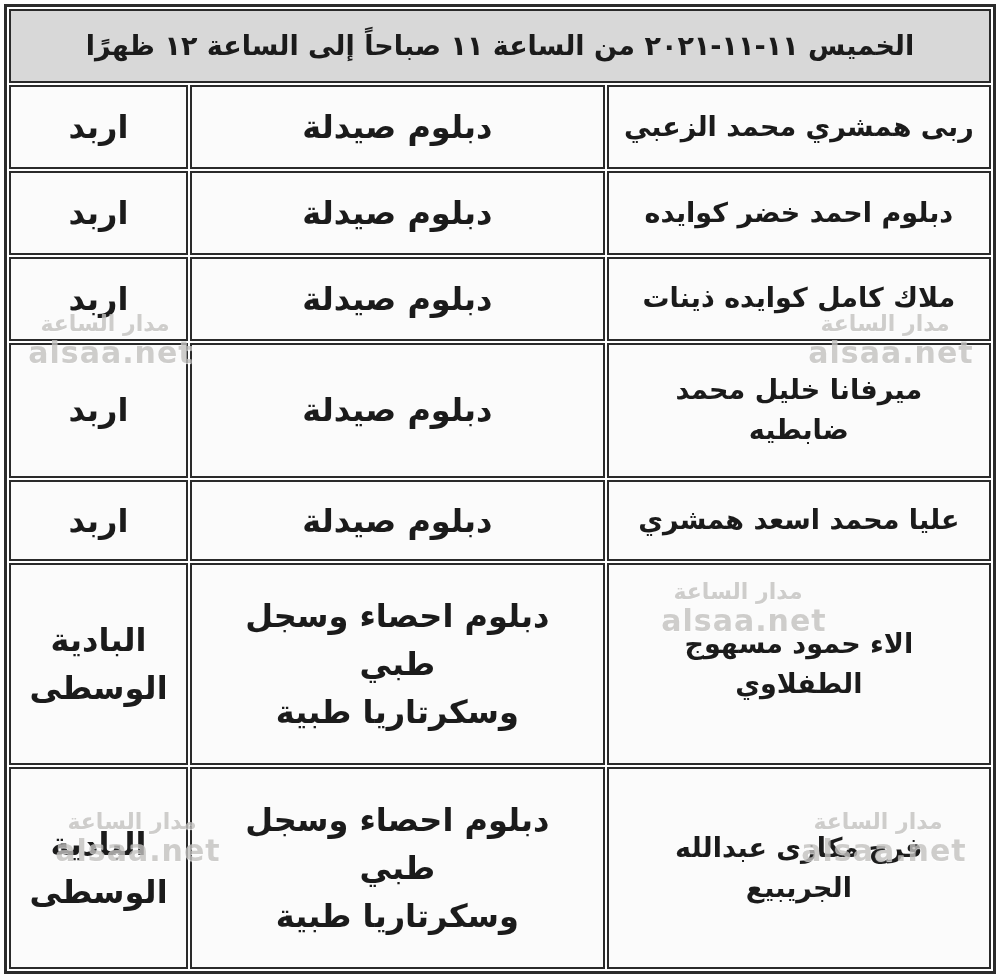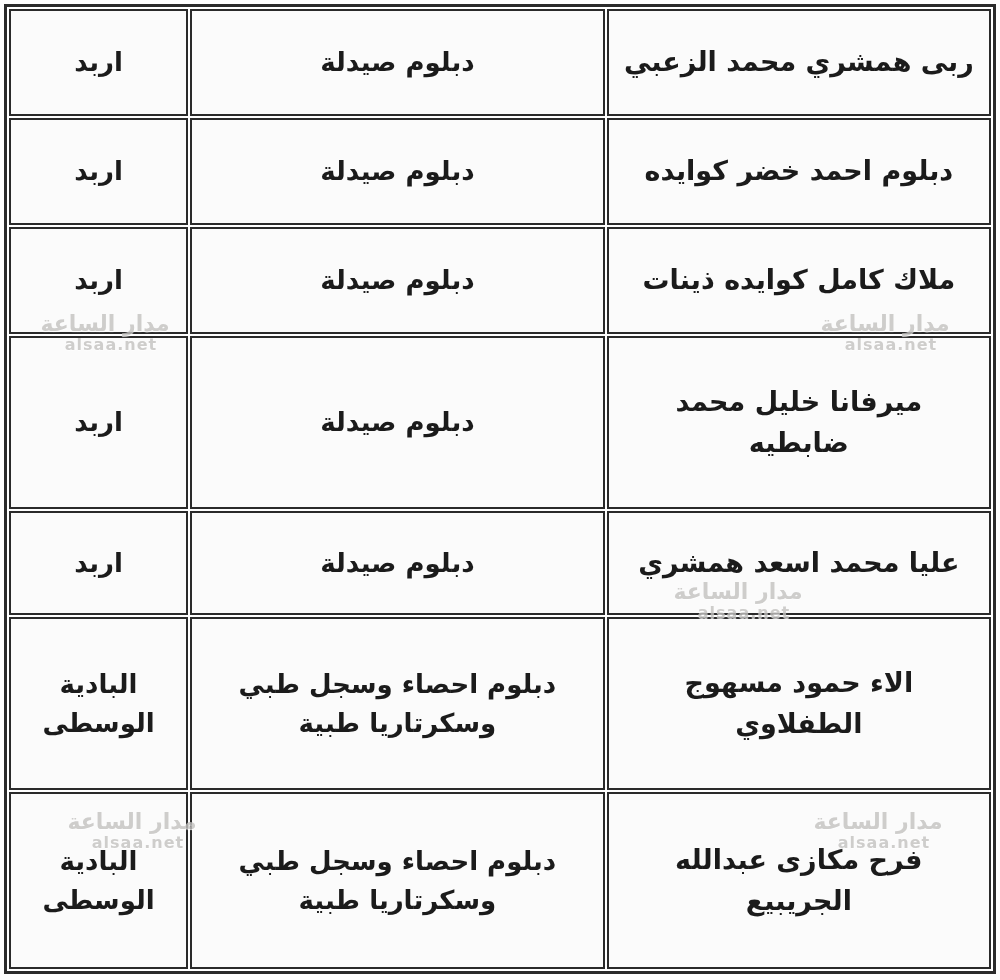--- a/index.html
+++ b/index.html
@@ -37,21 +37,21 @@
   col.c-qual{width:412px;}
   col.c-loc{width:178px;}
   td{
     border:2px solid var(--border);
     background:var(--cell-bg);
     box-sizing:border-box;
     text-align:center;
     vertical-align:middle;
     font-weight:bold;
     color:var(--text);
-    font-size:26px;
+    font-size:32px;
     line-height:1.5;
     white-space:pre-line;
     padding:2px 10px;
     overflow:hidden;
   }
   tr.hdr td{
     background:var(--header-bg);
     font-size:27px;
     letter-spacing:0;
   }
@@ -67,39 +67,42 @@
     color:var(--watermark);
     opacity:.8;
     font-weight:bold;
     text-align:center;
     text-shadow:0 1px 1px #ffffff;
     pointer-events:none;
     line-height:1.1;
     direction:rtl;
   }
   .wm .wm1{font-size:22px;}
-  .wm .wm2{font-size:16px;letter-spacing:1px;margin-left:12px;}
+  .wm .wm2{font-size:30px;letter-spacing:1px;margin-left:12px;}
   .wm-a{left:15px;top:312px;}
   .wm-b{left:795px;top:312px;}
   .wm-c{left:648px;top:580px;}
   .wm-d{left:42px;top:810px;}
   .wm-e{left:788px;top:810px;}
 </style>
 </head>
 <body>
 
 <div class="page">
 
   <table class="schedule">
     <colgroup>
       <col class="c-name">
         <col class="c-qual">
         <col class="c-loc">
     </colgroup>
     <tbody>
+        <tr class="hdr" style="height:56px">
+      <td colspan="3">الخميس ١١-١١-٢٠٢١ من الساعة ١١ صباحاً إلى الساعة ١٢ ظهرًا</td>
+    </tr>
     <tr style="height:63px">
       <td class="name">ربى همشري محمد الزعبي</td>
       <td class="qual">دبلوم صيدلة</td>
       <td class="loc">اربد</td>
     </tr>
     <tr style="height:63px">
       <td class="name">دبلوم احمد خضر كوايده</td>
       <td class="qual">دبلوم صيدلة</td>
       <td class="loc">اربد</td>
     </tr>

